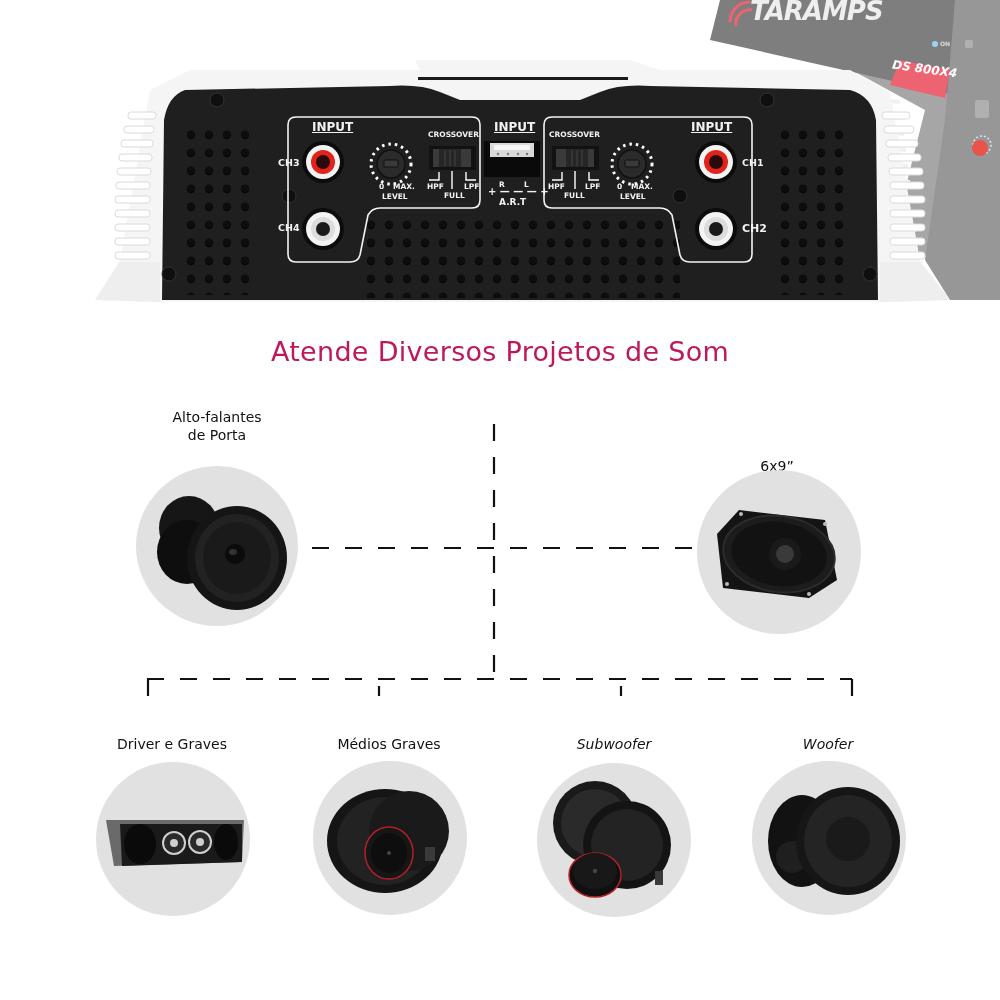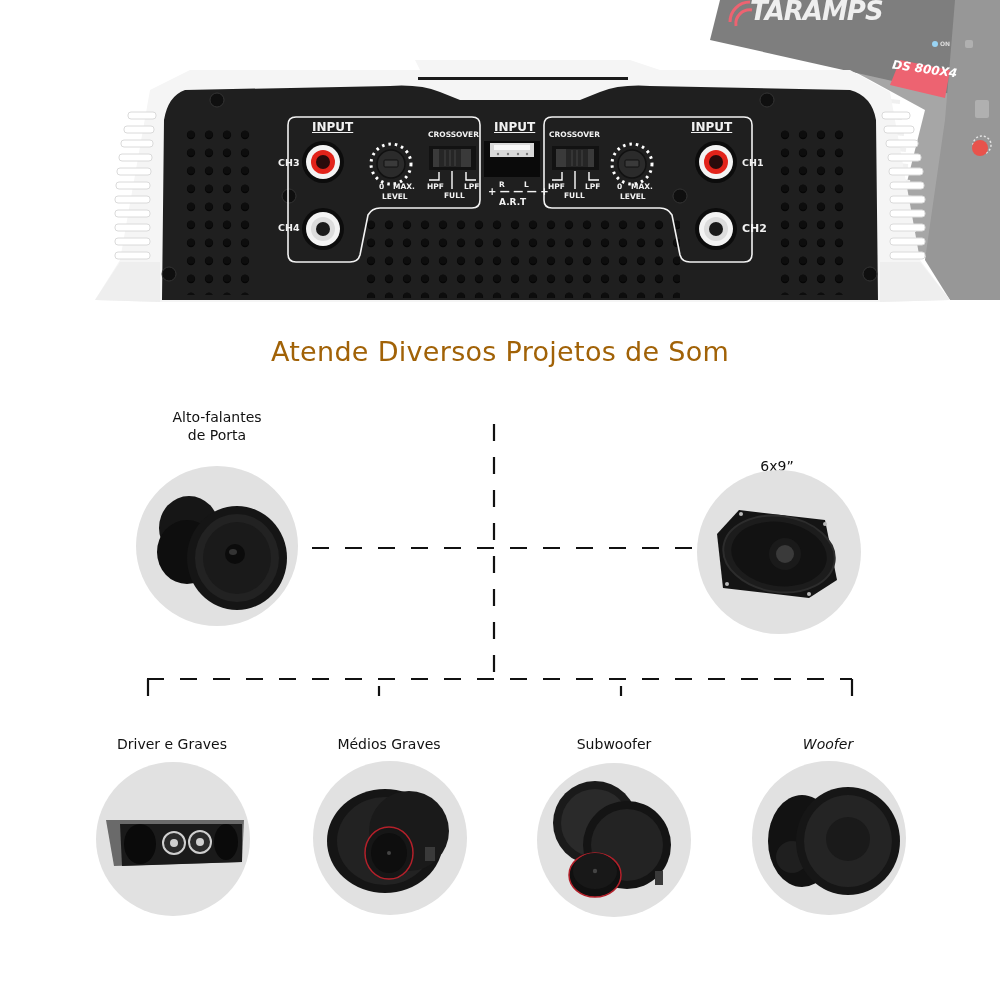--- a/index.html
+++ b/index.html
@@ -13,21 +13,21 @@
   .amp-label { position: absolute; color: #f2f2f2; font-family: "DejaVu Sans", sans-serif; font-weight: bold; white-space: nowrap; }
   .amp-label.big { font-size: 12px; text-decoration: underline; }
   .amp-label.small { font-size: 8px; }
   .amp-label.tiny { font-size: 7.5px; }
 
   .bg-brand { position: absolute; color: #fff; font-weight: bold; font-style: italic; font-family: "DejaVu Sans", sans-serif; }
 
   
   .section-title {
     position: absolute; left: 0; top: 336px; width: 1000px; text-align: center;
-    font-family: "DejaVu Sans", sans-serif; font-size: 27px; font-weight: normal; letter-spacing: 0.3px; color: #a16207;
+    font-family: "DejaVu Sans", sans-serif; font-size: 27px; font-weight: normal; letter-spacing: 0.3px; color: #be185d;
   }
 
   
   .diagram { position: absolute; left: 0; top: 390px; width: 1000px; height: 610px; }
   .speaker-label {
     position: absolute; text-align: center; font-family: "DejaVu Sans", sans-serif; font-size: 14px; color: #111; line-height: 18px;
     transform: translateX(-50%); white-space: nowrap;
   }
   .speaker-circle {
     position: absolute; border-radius: 50%; background: #e1e1e1; overflow: hidden;
@@ -294,21 +294,21 @@
       <circle cx="88" cy="84" r="9" fill="#3a3a3a"></circle>
       <circle cx="44" cy="44" r="2" fill="#bbb"></circle>
       <circle cx="128" cy="54" r="2" fill="#bbb"></circle>
       <circle cx="30" cy="114" r="2" fill="#bbb"></circle>
       <circle cx="112" cy="124" r="2" fill="#bbb"></circle>
     </svg>
   </div>
 
   <div class="speaker-label" style="left:172px; top:345px;">Driver e Graves</div>
   <div class="speaker-label" style="left:389px; top:345px;">Médios Graves</div>
-  <div class="speaker-label" style="left:614px; top:345px;">Subwoofer</div>
+  <div class="speaker-label" style="left:614px; top:345px;font-style:italic;">Subwoofer</div>
   <div class="speaker-label" style="left:828px; top:345px;font-style:italic;">Woofer</div>
 
   <div class="speaker-circle" style="left:96px; top:372px; width:154px; height:154px;">
     <svg viewBox="0 0 154 154">
       <polygon points="10,58 148,58 146,100 18,104" fill="#6a6a6a"></polygon>
       <polygon points="24,62 146,62 146,100 26,104" fill="#1a1a1a"></polygon>
       <ellipse cx="44" cy="82" rx="16" ry="20" fill="#0a0a0a"></ellipse>
       <ellipse cx="130" cy="80" rx="12" ry="18" fill="#0a0a0a"></ellipse>
       <circle cx="78" cy="81" r="11" fill="#2a2a2a" stroke="#cfcfcf" stroke-width="2"></circle>
       <circle cx="78" cy="81" r="4" fill="#cfcfcf"></circle>

